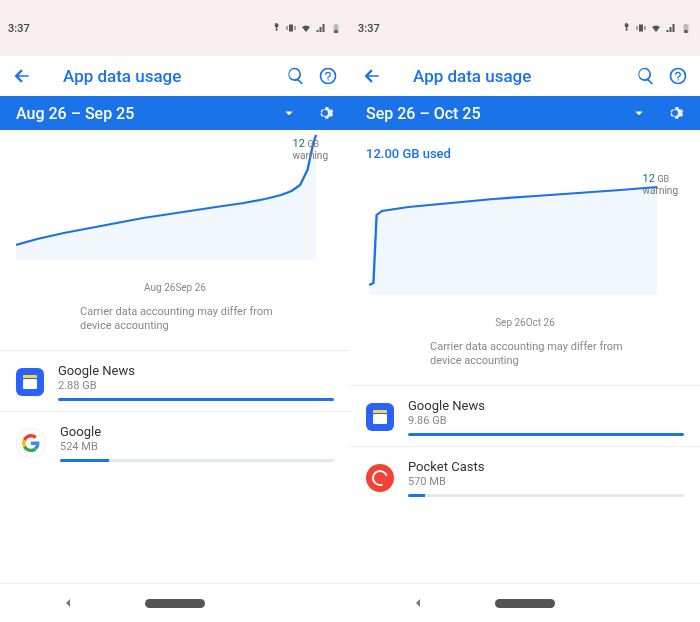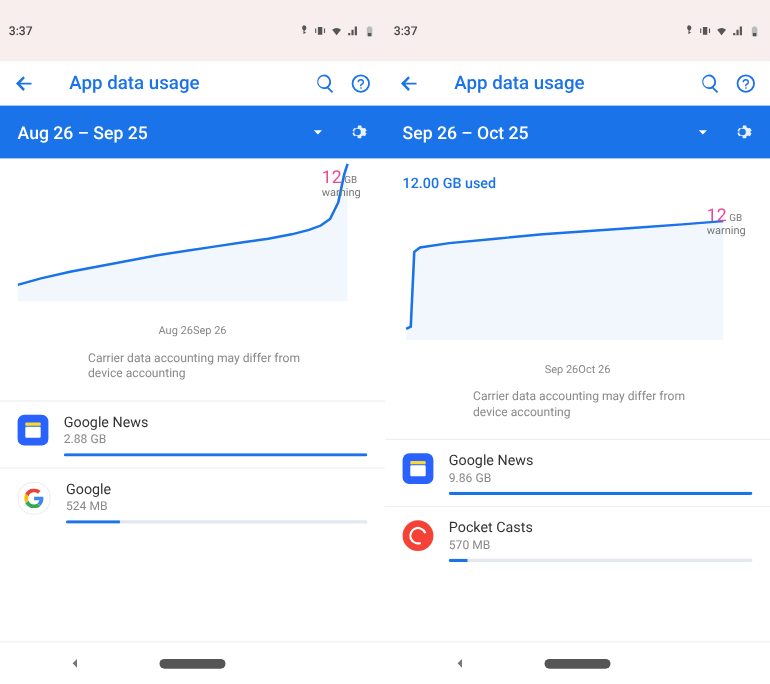--- a/index.html
+++ b/index.html
@@ -6,33 +6,33 @@
 .wrap{display:flex;width:700px;height:622px;}
 .phone{width:350px;height:622px;display:flex;flex-direction:column;position:relative;}
 .statusbar{height:24px;background:#f8eeee;display:flex;align-items:center;justify-content:space-between;padding:16px 8px;font-size:11px;color:#444;}
 .sb-left{font-weight:500;}
 .sb-right{display:flex;align-items:center;gap:3px;}
 .sb-right svg{width:12px;height:12px;fill:#555;}
 .appbar{height:40px;display:flex;align-items:center;padding:0 6px;background:#fff;}
 .appbar .title{flex:1;color:#1a73e8;font-size:17px;font-weight:500;margin-left:25px;}
 .iconbtn{width:32px;height:32px;display:flex;align-items:center;justify-content:center;border-radius:16px;}
 .iconbtn svg{width:20px;height:20px;fill:#1a73e8;}
-.rangebar{height:48px;background:#1a73e8;display:flex;align-items:center;padding:0 16px;color:#fff;}
+.rangebar{height:34px;background:#1a73e8;display:flex;align-items:center;padding:0 16px;color:#fff;}
 .rangebar .range{flex:1;font-size:16px;font-weight:500;}
 .rangebar svg{fill:#fff;width:18px;height:18px;}
 .rangebar .chev{margin-right:18px;}
 .usage{padding:16px 16px 4px 16px;color:#1a73e8;font-size:13px;font-weight:500;}
 .chartwrap{position:relative;height:150px;padding:0 16px;}
 .chart{width:100%;height:130px;}
 .warnlbl{position:absolute;right:22px;top:8px;font-size:10px;color:#777;text-align:left;line-height:1.1;}
-.warnlbl .num{font-size:16px;color:#ec4899;}
+.warnlbl .num{font-size:11px;color:#0f766e;}
 .dates{display:flex;justify-content:center;padding:2px 16px 8px 16px;font-size:10px;color:#888;}
 .note{padding:4px 56px 16px 56px;font-size:11px;color:#888;line-height:1.3;margin-left:24px;}
 .divider{height:1px;background:#eee;}
-.app-row{display:flex;align-items:flex-start;padding:12px 16px 10px 16px;gap:14px;}
+.app-row{display:flex;align-items:center;padding:12px 16px 10px 16px;gap:14px;}
 .app-icon{width:28px;height:28px;border-radius:6px;flex-shrink:0;}
 .app-info{flex:1;}
 .app-name{font-size:13px;color:#333;}
 .app-size{font-size:11px;color:#888;margin-top:1px;}
 .app-bar{height:3px;background:#e3e8f0;margin-top:6px;border-radius:2px;overflow:hidden;}
 .app-bar-fill{height:100%;background:#1a73e8;}
 .navbar{height:38px;border-top:1px solid #eee;display:flex;align-items:center;justify-content:space-between;padding:0 60px;margin-top:auto;}
 .navpill{width:60px;height:9px;background:#555;border-radius:5px;}
 .navback{width:16px;height:16px;}
 .navback svg{width:16px;height:16px;fill:#777;}

